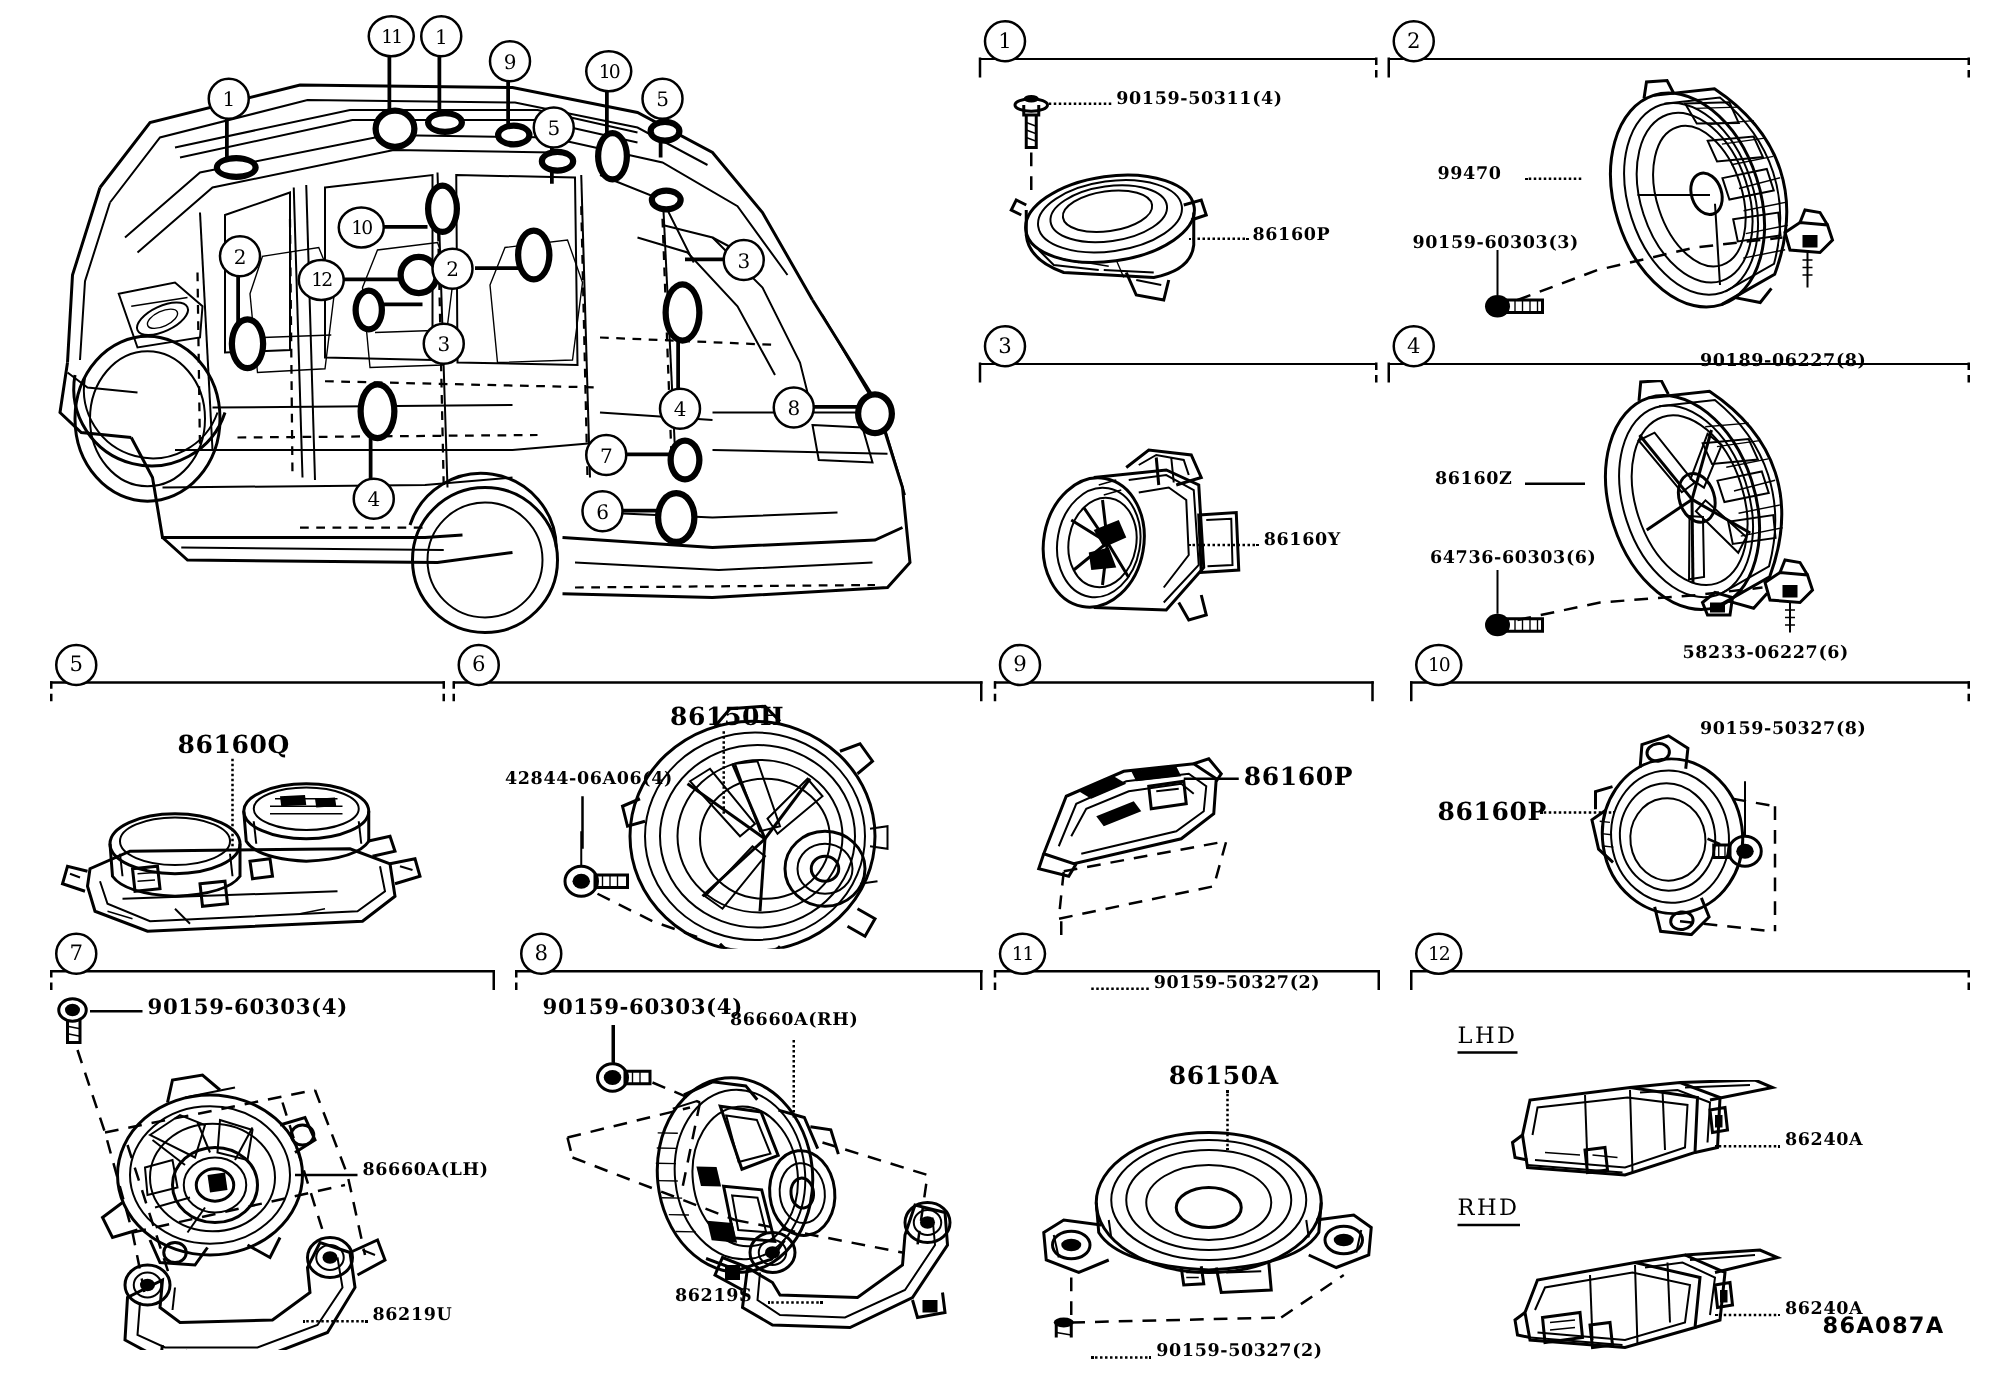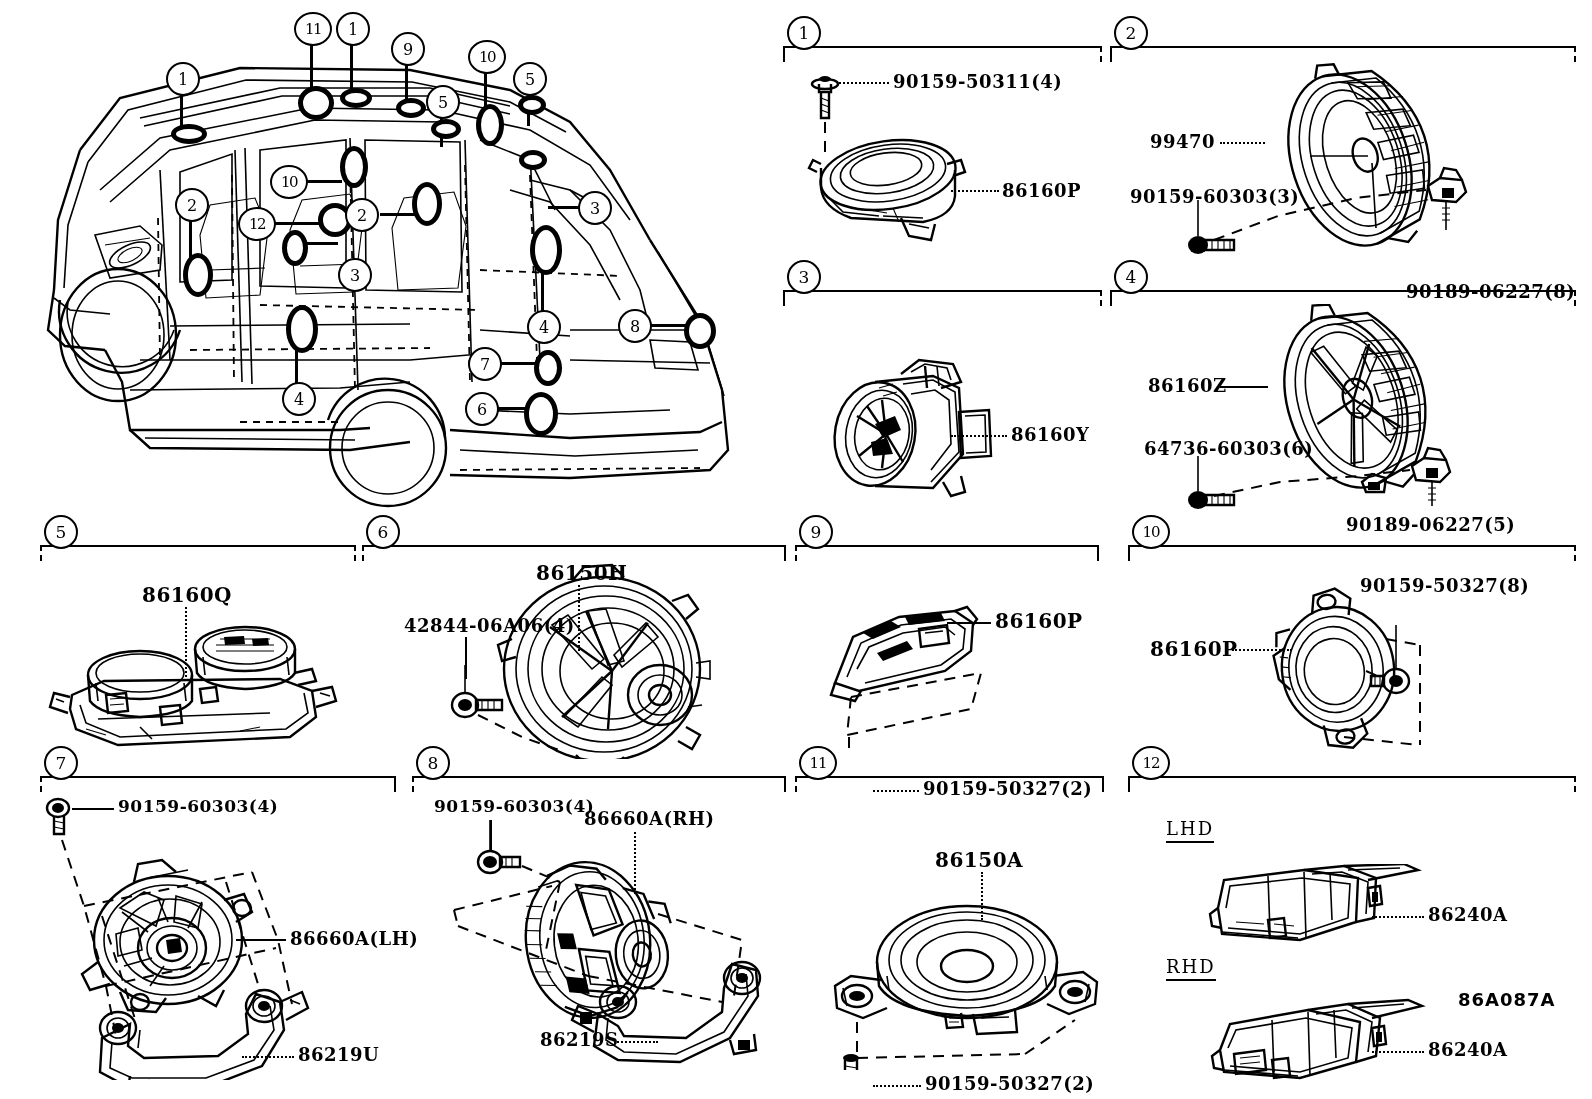--- a/index.html
+++ b/index.html
@@ -19,21 +19,21 @@
 
   .panel-num{position:absolute;left:4px;top:-30px;width:30px;height:30px;
              border:2.2px solid #000;border-radius:50%;
              display:flex;align-items:center;justify-content:center;
              font-size:17px;font-weight:400;line-height:1;
              font-family:"DejaVu Serif","Liberation Serif",serif;background:#fff;}
   .panel-num.wide{width:34px;height:30px;border-radius:50%;font-size:15px;letter-spacing:-1px;}
 
   
   .pn{position:absolute;font-family:"DejaVu Serif","Liberation Serif",serif;
-      font-weight:bold;font-size:18px;white-space:nowrap;letter-spacing:0.5px;}
+      font-weight:bold;font-size:14px;white-space:nowrap;letter-spacing:0.5px;}
   .pn.sm{font-size:17px;}
   .pn.lg{font-size:20px;}
 
   .hdr{position:absolute;font-family:"DejaVu Serif","Liberation Serif",serif;
        font-size:18px;letter-spacing:2px;border-bottom:2.5px solid #000;padding-bottom:2px;}
 
   .code{position:absolute;font-family:"DejaVu Sans","Liberation Sans",sans-serif;
         font-size:18px;font-weight:bold;letter-spacing:1px;}
 
   
@@ -288,21 +288,21 @@
     <path class="ln2" d="M330 118 L334 108 L346 110 L352 120"></path>
     <path class="fill" d="M332 128 L344 128 L344 138 L332 138 Z"></path>
     <path class="ln" d="M336 142 L336 170"></path>
     <path class="lnt" d="M332 148 L340 148 M332 154 L340 154 M332 160 L340 160"></path>
 
     <path class="dash" d="M104 180 L168 156 L246 138 L316 130"></path>
   </svg>
   <div class="pn" style="left:40px;top:85px;">99470</div>
   <div class="lead solid" style="left:110px;top:96px;width:45px;border-top-style:dotted;"></div>
   <div class="pn" style="left:20px;top:140px;">90159-60303(3)</div>
-  <div class="pn" style="left:250px;top:235px;margin-left:46px;">90189-06227(8)</div>
+  <div class="pn" style="left:250px;top:235px;">90189-06227(8)</div>
 </div>
 
 <div class="panel" style="left:783px;top:290px;width:315px;height:220px;">
   <div class="bracket dashr"></div>
   <div class="panel-num">3</div>
   <svg width="315" height="200" style="position:absolute;left:0;top:14px;">
 
     <ellipse class="ln2" cx="92" cy="130" rx="40" ry="52" transform="rotate(10 92 130)"></ellipse>
     <ellipse class="ln" cx="96" cy="130" rx="33" ry="44" transform="rotate(10 96 130)"></ellipse>
     <ellipse class="ln" cx="99" cy="130" rx="27" ry="36" transform="rotate(10 99 130)"></ellipse>
@@ -379,21 +379,21 @@
     <path class="ln2" d="M302 162 L314 154 L336 156 L340 168 L330 178 L306 176 Z"></path>
     <path class="ln2" d="M314 154 L318 144 L330 146 L336 156"></path>
     <path class="fill" d="M316 164 L328 164 L328 174 L316 174 Z"></path>
     <path class="ln" d="M322 178 L322 202"></path>
     <path class="lnt" d="M318 184 L326 184 M318 190 L326 190 M318 196 L326 196"></path>
     <path class="dash" d="M104 192 L170 178 L248 172 L300 166"></path>
   </svg>
   <div class="pn" style="left:38px;top:85px;">86160Z</div>
   <div class="lead solid" style="left:110px;top:96px;width:48px;"></div>
   <div class="pn" style="left:34px;top:148px;">64736-60303(6)</div>
-  <div class="pn" style="left:236px;top:224px;">90189-06227(5)</div>
+  <div class="pn" style="left:236px;top:224px;">58233-06227(6)</div>
 </div>
 
 <div class="panel" style="left:40px;top:545px;width:312px;height:200px;">
   <div class="bracket dashboth"></div>
   <div class="panel-num">5</div>
   <svg width="312" height="190" style="position:absolute;left:0;top:14px;">
 
     <path class="ln2" d="M30 150 L36 170 L78 186 L250 178 L276 158 L272 132 L240 120 L64 122 L32 136 Z"></path>
     <path class="ln" d="M40 146 L46 164 L80 178 L246 170 L268 154 L264 134"></path>
     <path class="ln" d="M58 160 L230 154"></path>
@@ -776,15 +776,15 @@
     <path class="ln2" d="M12 52 L4 58 L6 70 L16 72"></path>
     <path class="ln" d="M16 72 L90 78"></path>
     <path class="ln2" d="M26 56 L56 52 L58 72 L28 76 Z"></path>
     <path class="lnt" d="M32 60 L52 58 M32 66 L52 64"></path>
     <path class="ln2" d="M64 62 L80 60 L82 78 L66 80 Z"></path>
   </svg>
   <div class="pn" style="left:300px;top:263px;">86240A</div>
   <div class="lead" style="left:244px;top:275px;width:52px;"></div>
 </div>
 
-<div class="code" style="left:1458px;top:989px;">86A087A</div>
+<div class="code" style="left:1458px;top:1050px;">86A087A</div>
 
 </div>
 
 </body></html>

